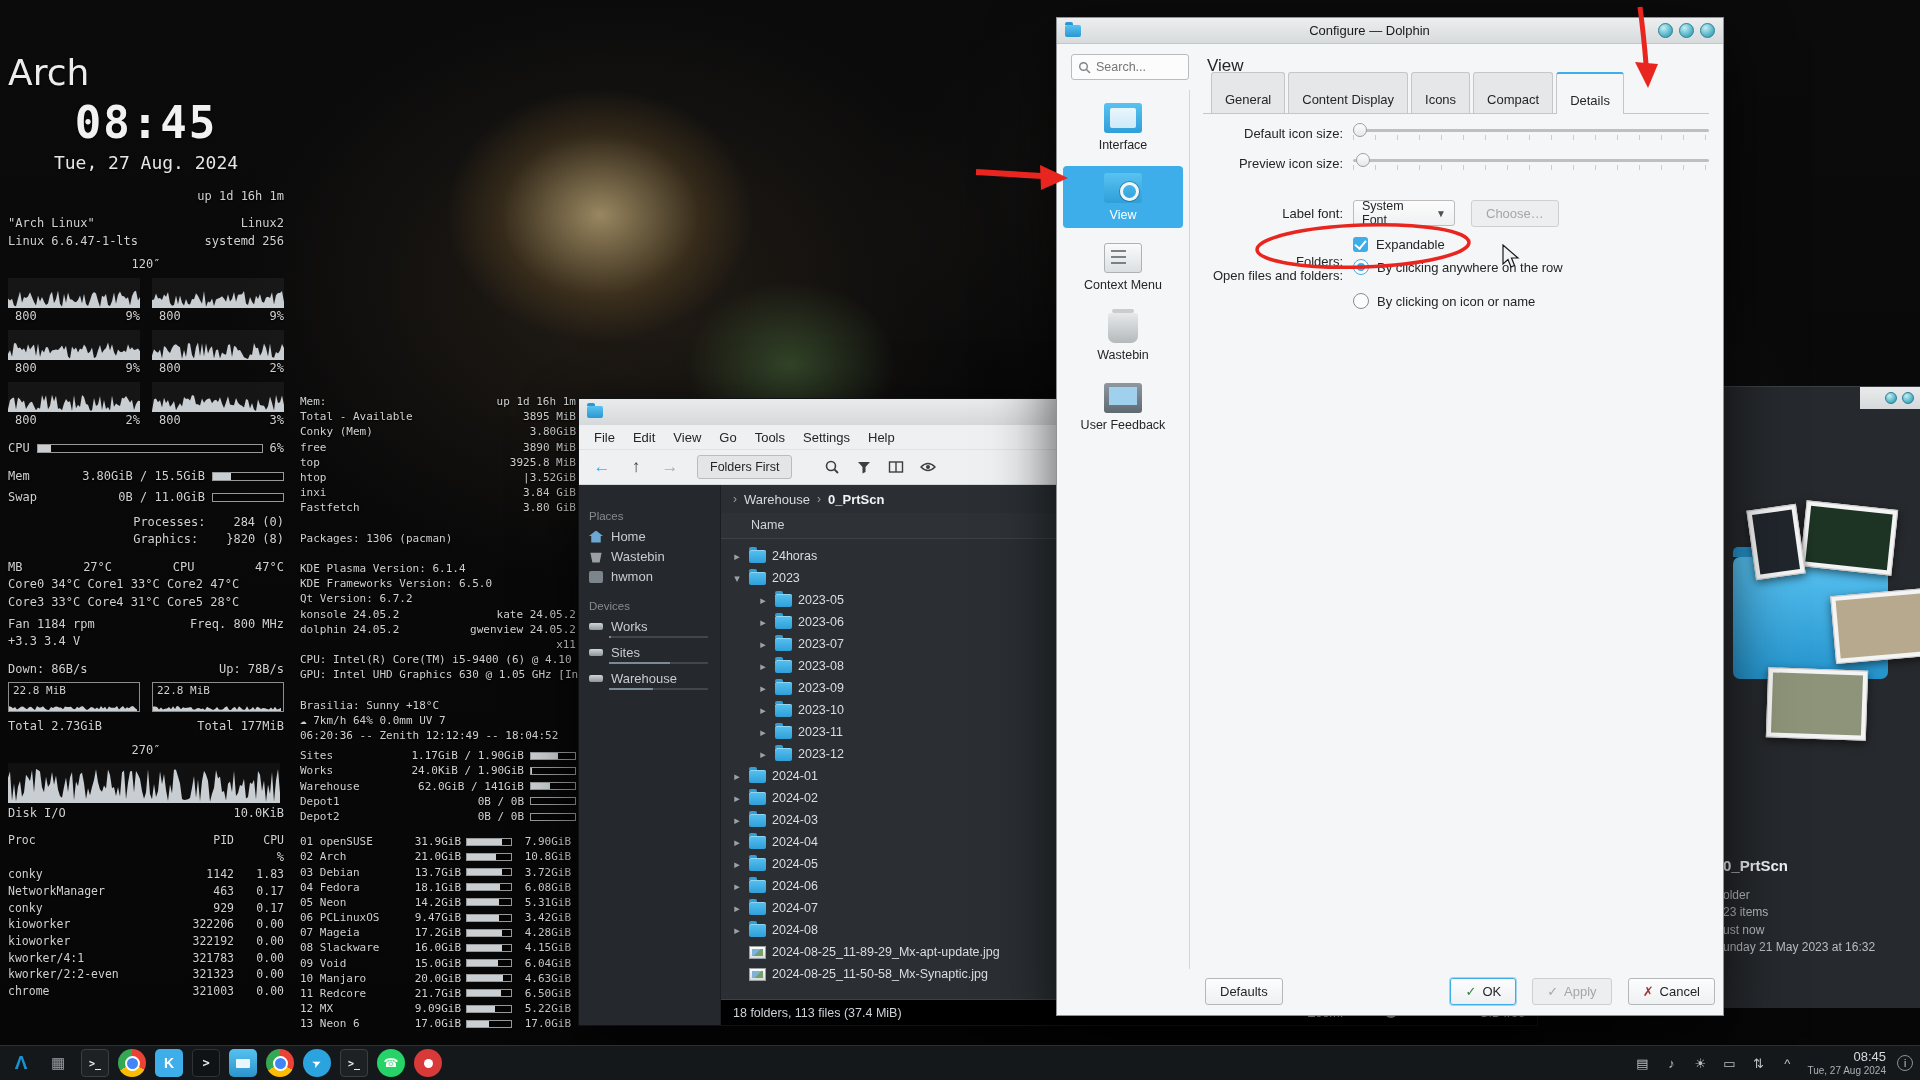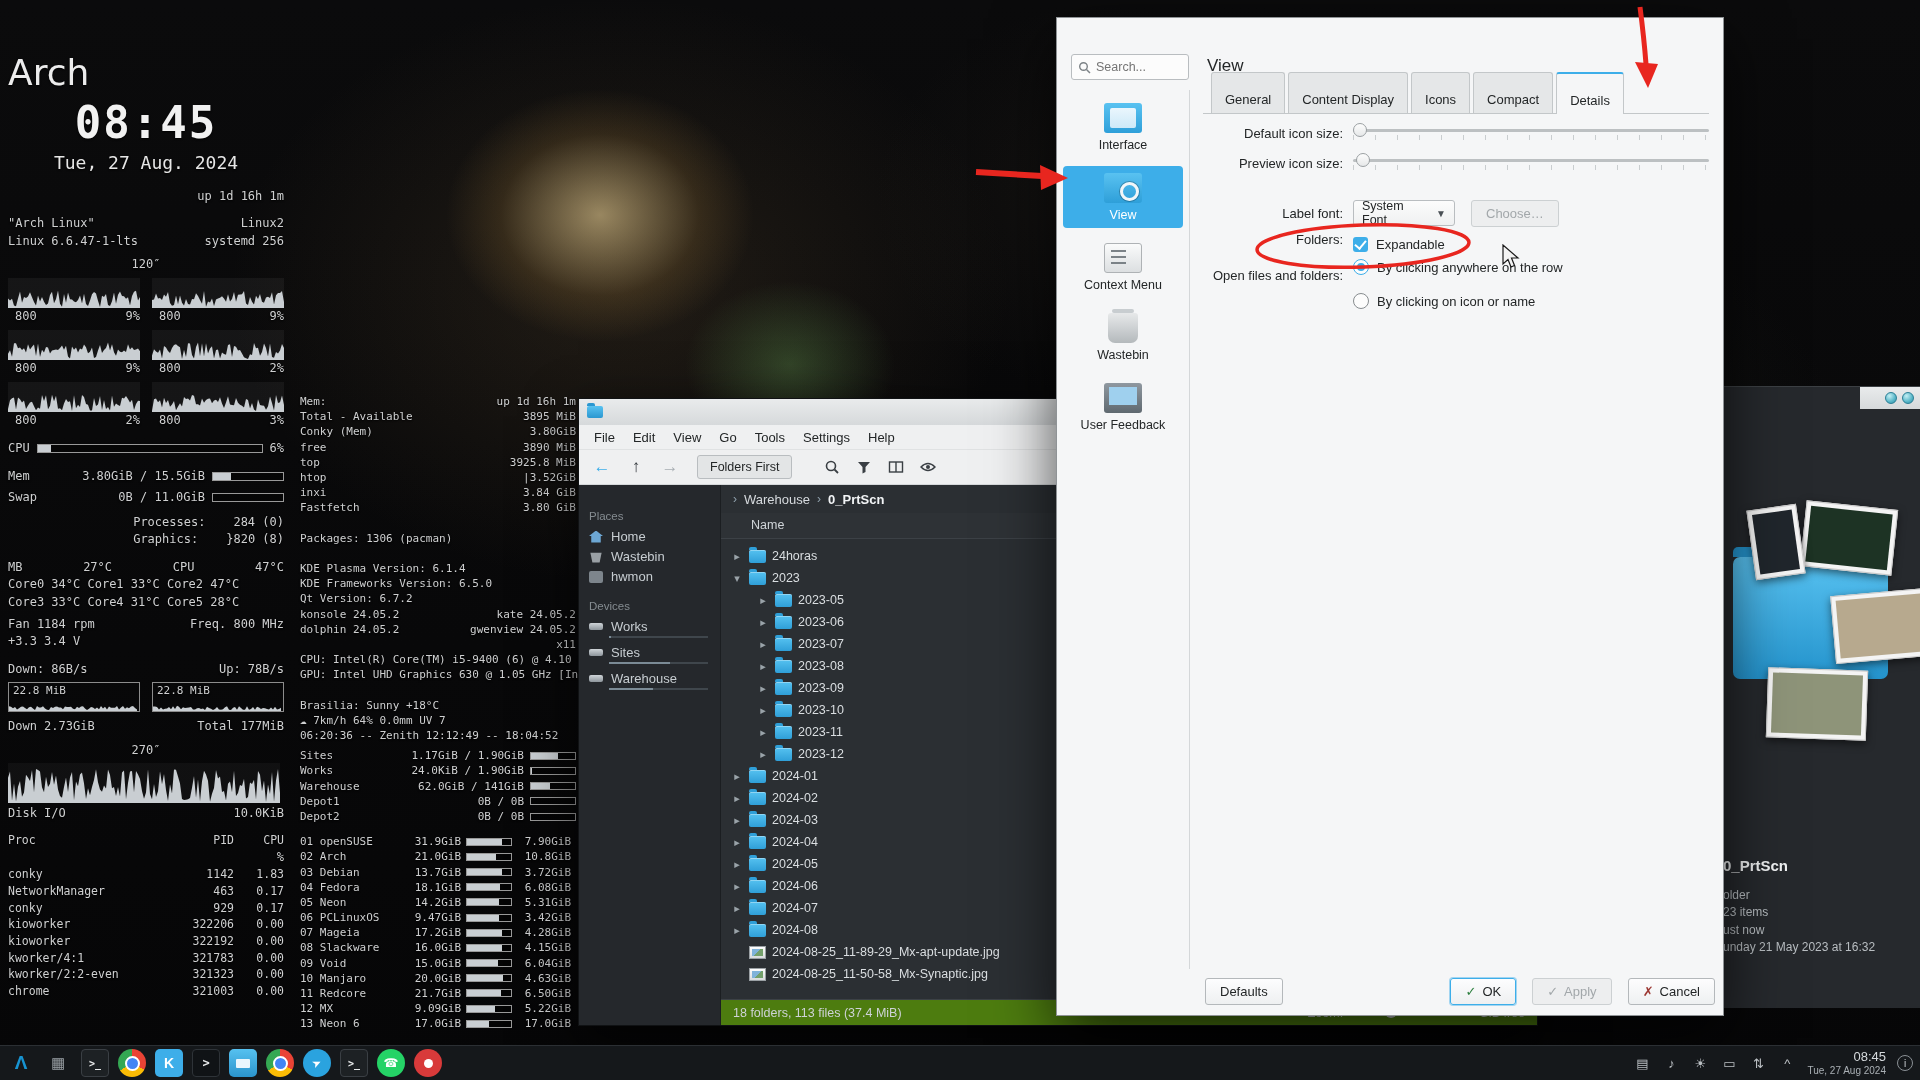--- a/index.html
+++ b/index.html
@@ -98,21 +98,21 @@
   .frow { height:22px; display:flex; align-items:center; gap:6px; padding-left:10px; font-size:12.5px; color:#dadee1; white-space:nowrap; }
   .frow.v-1 { padding-left:36px; }
   .expander { width:12px; color:#9aa3a9; font-size:11px; text-align:center; flex:0 0 auto; }
   .expander.v-collapsed::before { content:"▸"; }
   .expander.v-expanded::before { content:"▾"; }
   .ficon { width:17px; height:13px; position:relative; flex:0 0 auto; }
   .ficon.v-folder { background:linear-gradient(#55c1f0,#2f9fd8); border-radius:2px; box-shadow:inset 0 1px 0 rgba(255,255,255,.35); }
   .ficon.v-folder::before { content:""; position:absolute; top:-3px; left:0; width:8px; height:3px; background:#2f9fd8; border-radius:2px 2px 0 0; }
   .ficon.v-image { background:linear-gradient(#fdfdfd,#d8dadc); border:1px solid #9aa0a4; height:13px; }
   .ficon.v-image::after { content:""; position:absolute; inset:2px; background:linear-gradient(135deg,#7fb2d9 50%,#74a06b 50%); }
-  .dp-status { height:26px; border-top:1px solid #3c4146; display:flex; align-items:center; padding:0 12px; color:#ced3d7; font-size:12.5px; gap:8px; background:#4d7c0f; flex:0 0 auto; }
+  .dp-status { height:26px; border-top:1px solid #3c4146; display:flex; align-items:center; padding:0 12px; color:#ced3d7; font-size:12.5px; gap:8px; background:#000000; flex:0 0 auto; }
   .status-spacer { flex:1; }
   .zoom-slider { width:120px; height:3px; background:#4a5055; border-radius:2px; position:relative; }
   .zoom-slider i { position:absolute; left:28%; top:-5px; width:12px; height:12px; background:#c6cbce; border-radius:50%; }
 
   
   #config { position:absolute; left:1056px; top:17px; width:668px; height:999px; background:#f5f6f7;
     border:1px solid #8f9396; box-shadow:0 22px 60px rgba(0,0,0,.7); z-index:10; color:#232627; }
   .cfg-titlebar { height:26px; background:linear-gradient(#eceeef,#d8dbdd); border-bottom:1px solid #c3c7c9; display:flex; align-items:center; padding:0 8px; gap:6px; }
   .cfg-title { flex:1; text-align:center; font-size:13px; color:#17191a; }
   .winbtn { width:15px; height:15px; border-radius:50%; background:radial-gradient(circle at 35% 30%, #c4eff4, #58b6c8 60%, #2e8ea6); border:1px solid #2a7f96; flex:0 0 auto; }
@@ -347,21 +347,21 @@
           </svg>
       </div>
       <div class="net-box">
         <span class="nb-label">22.8 MiB</span>
         <svg class="wave" width="128" height="12">
             <polyline points="0,12 0,7.6 2,7.5 4,8.0 6,10.5 8,8.4 10,10.6 12,9.7 14,9.5 16,8.0 18,10.2 20,7.3 22,9.9 24,6.8 26,7.8 28,10.2 30,8.3 32,9.0 34,8.7 36,8.6 38,8.1 40,10.6 42,10.5 44,9.2 46,9.0 48,9.9 50,9.4 52,10.9 54,7.7 56,9.1 58,9.8 60,11.0 62,10.1 64,8.0 66,10.6 68,10.8 70,10.3 72,8.2 74,7.2 76,10.8 78,10.9 80,8.7 82,8.1 84,10.7 86,7.3 88,8.9 90,10.7 92,10.8 94,7.2 96,10.7 98,10.1 100,8.1 102,10.7 104,7.8 106,8.5 108,10.1 110,9.0 112,9.2 114,10.1 116,10.6 118,8.5 120,10.4 122,7.8 124,10.4 126,10.0 128,8.8 128,12" fill="#c9ced2" stroke="none"></polyline>
           </svg>
       </div>
     </div>
     <div class="ck-line">
-      <span>Down 2.73GiB</span>
+      <span>Total 2.73GiB</span>
       <span>Total 177MiB</span>
     </div>
     <div class="ck-center">270″</div>
     <svg class="wave disk-graph" width="272" height="40">
         <polyline points="0,40 0,14.8 2,8.6 4,37.8 6,20.4 8,38.5 10,23.8 12,18.0 14,33.7 16,29.5 18,11.8 20,14.4 22,18.0 24,7.1 26,29.2 28,6.0 30,6.9 32,8.5 34,24.3 36,29.2 38,13.7 40,23.9 42,20.7 44,9.1 46,21.7 48,12.4 50,26.6 52,33.1 54,34.8 56,24.1 58,14.5 60,29.0 62,14.4 64,9.0 66,37.3 68,18.5 70,23.3 72,11.5 74,9.5 76,20.2 78,36.1 80,25.2 82,32.2 84,23.9 86,16.9 88,6.3 90,19.3 92,26.5 94,28.7 96,22.6 98,25.4 100,6.4 102,12.0 104,25.2 106,24.1 108,33.0 110,23.9 112,33.5 114,9.6 116,7.5 118,36.3 120,19.9 122,8.5 124,7.9 126,29.2 128,8.1 130,11.4 132,16.0 134,27.9 136,35.7 138,29.6 140,6.2 142,31.1 144,36.2 146,21.1 148,34.1 150,28.2 152,8.3 154,21.2 156,11.1 158,26.9 160,38.0 162,21.2 164,30.4 166,6.4 168,6.7 170,13.6 172,20.6 174,36.0 176,37.1 178,36.8 180,36.3 182,34.9 184,24.7 186,12.9 188,34.7 190,16.2 192,38.3 194,18.2 196,7.8 198,11.6 200,17.7 202,38.7 204,30.7 206,24.9 208,6.9 210,15.4 212,13.4 214,29.1 216,28.0 218,37.5 220,20.7 222,18.6 224,29.2 226,7.7 228,32.9 230,30.0 232,22.0 234,23.1 236,15.8 238,35.4 240,34.1 242,19.6 244,20.9 246,16.8 248,36.4 250,8.0 252,11.8 254,28.2 256,17.6 258,38.9 260,21.5 262,30.9 264,9.0 266,38.7 268,17.6 270,6.0 272,30.0 272,40" fill="#c9ced2" stroke="none"></polyline>
       </svg>
     <div class="ck-line">
       <span>Disk I/O</span>
       <span>10.0KiB</span>
     </div>
@@ -959,20 +959,27 @@
           <span class="zoom-slider">
               <i></i>
             </span>
           <span>GiB free</span>
         </div>
       </div>
     </div>
   </section>
 
   <section id="config">
+    <div class="cfg-titlebar">
+      <span class="mini-folder"></span>
+      <span class="cfg-title">Configure — Dolphin</span>
+      <span class="winbtn"></span>
+      <span class="winbtn"></span>
+      <span class="winbtn"></span>
+    </div>
     <div class="cfg-search">
       <svg width="13" height="13">
           <circle cx="5.5" cy="5.5" r="3.8" fill="none" stroke="#7d8387" stroke-width="1.4"></circle>
           <line x1="8.5" y1="8.5" x2="12" y2="12" stroke="#7d8387" stroke-width="1.5"></line>
         </svg>
       <input placeholder="Search..." style="">
     </div>
     <div class="cfg-sidebar">
 
         <div class="side-item v-normal">
@@ -1027,21 +1034,21 @@
       <span class="knob" style="left: 2%;"></span>
     </div>
 
     <span class="f-label" style="top:188px;">Label font:</span>
     <div class="combo" style="top:182px;">
       <span>System Font</span>
       <span class="caret">▼</span>
     </div>
     <span class="btn disabled btn-choose" style="position:absolute; top:182px;">Choose…</span>
 
-    <span class="f-label" style="top:214px;">Folders:</span>
+    <span class="f-label" style="top:236px;">Folders:</span>
     <div class="opt-row" style="top:219px;">
       <span class="chk"></span>
       <span>Expandable</span>
     </div>
 
     <span class="f-label" style="top:250px;">Open files and folders:</span>
     <div class="opt-row" style="top:241px;">
       <span class="radio checked"></span>
       <span>By clicking anywhere on the row</span>
     </div>

